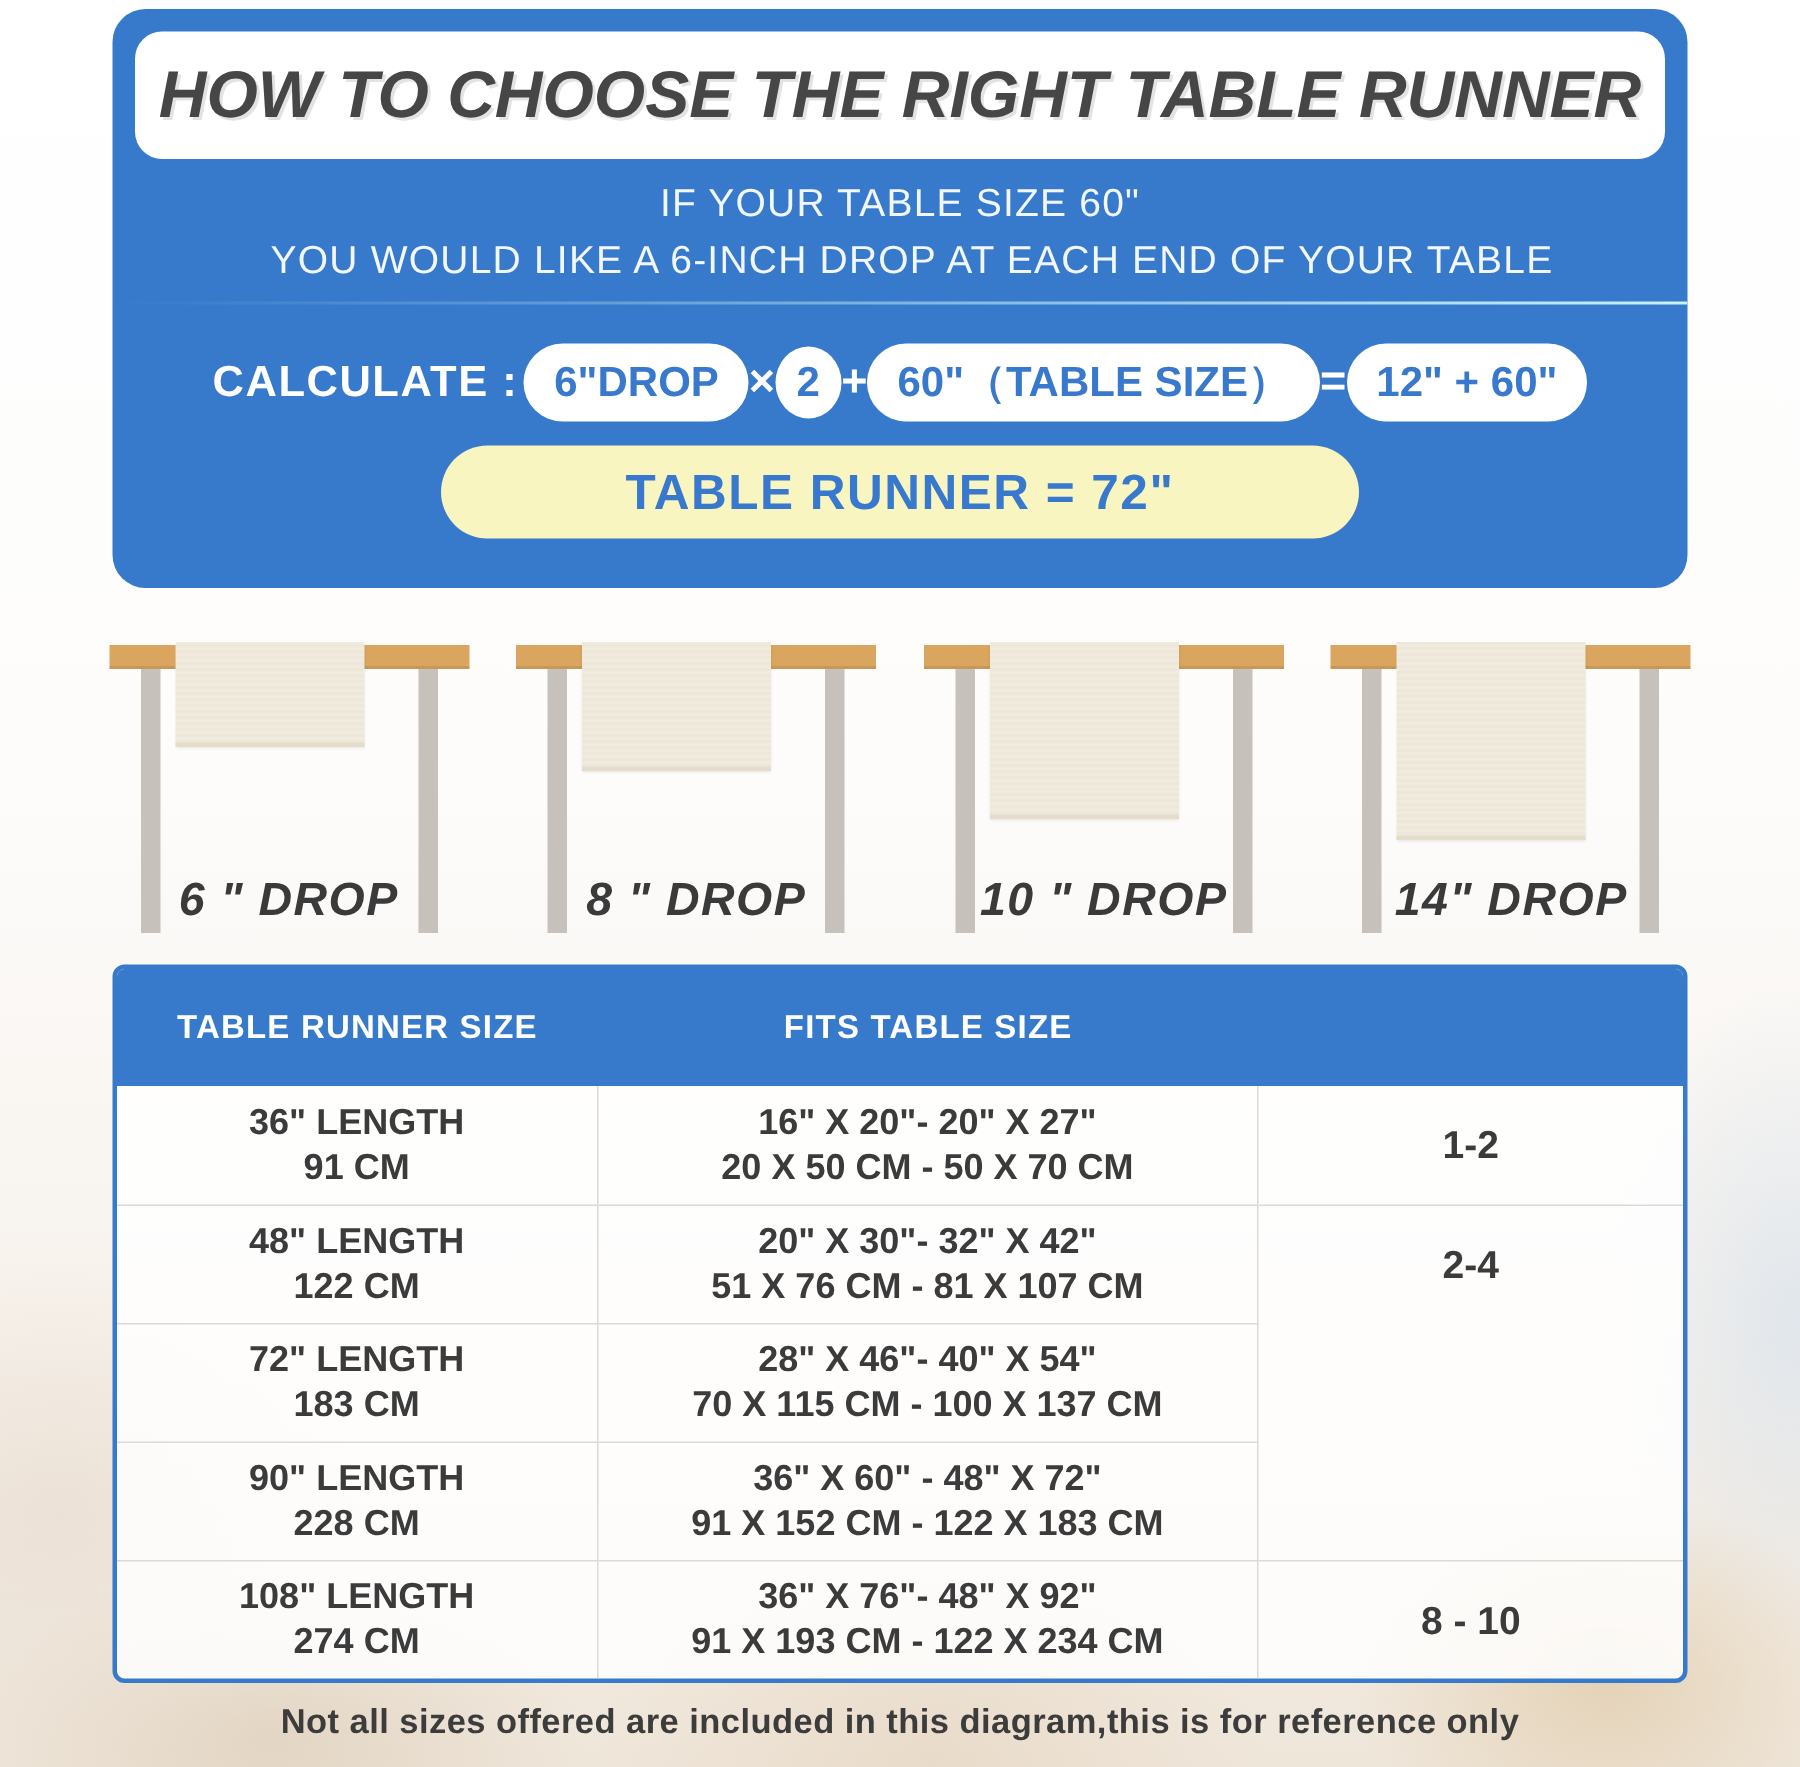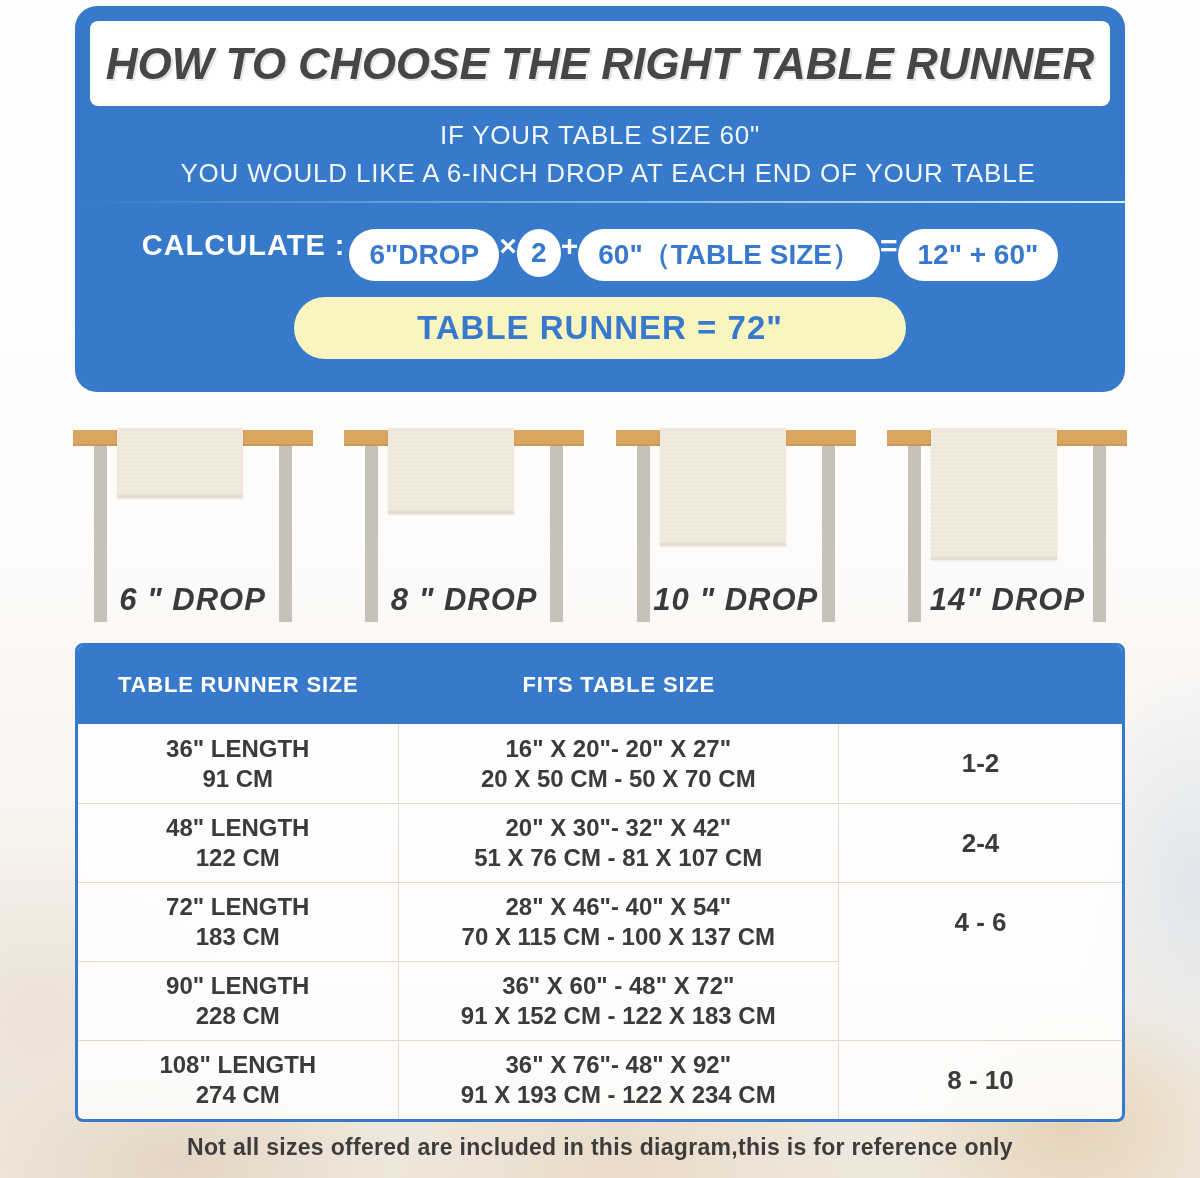--- a/index.html
+++ b/index.html
@@ -24,37 +24,37 @@
   }
 
   .content { position:absolute; inset:0; }
 
   
   .hero {
     position:relative; width:1050px; height:386px; margin:6px auto 0;
     background:#3779cb; border-radius:22px; overflow:hidden;
   }
   .title-box {
-    margin:15px 15px 0; height:85px; background:#ffffff; border-radius:8px;
+    margin:15px 15px 0; height:85px; background:#ffffff; border-radius:18px;
     display:flex; align-items:center; justify-content:center;
   }
   .main-title {
     font-size:44px; font-weight:bold; font-style:italic; color:#464646;
     letter-spacing:0px; white-space:nowrap;
     text-shadow:2px 2px 0 rgba(70,70,70,0.15);
   }
   .sub-line { text-align:center; color:#f2f7fd; letter-spacing:0.8px; }
   .sub-line.first  { margin-top:14px; font-size:26px; line-height:30px; }
   .sub-line.second { margin-top:8px;  font-size:26px; line-height:30px;padding-left:16px; }
   .hero-divider {
     margin-top:13px; height:2px;
     background:linear-gradient(90deg, rgba(195,240,242,0) 0%, rgba(195,240,242,0.25) 25%, rgba(208,248,248,0.95) 100%);
   }
   .calc-row {
-    margin-top:26px; display:flex; align-items:flex-start; justify-content:center; gap:0;
+    margin-top:26px; display:flex; align-items:center; justify-content:center; gap:0;
   }
   .calc-label { color:#ffffff; font-size:29px; font-weight:bold; letter-spacing:1px; margin-right:4px; }
   .pill {
     background:#ffffff; color:#3879cd; font-weight:bold; font-size:28px;
     height:52px; line-height:52px; padding:0 20px; border-radius:26px; white-space:nowrap;
   }
   .op { color:#ffffff; font-size:30px; font-weight:bold; }
   .circle-2 {
     background:#ffffff; color:#3879cd; font-weight:bold; font-size:28px;
     width:44px; height:48px; border-radius:50%;
@@ -225,21 +225,20 @@
 
       <div class="st-row">
         <div class="st-cell c1">
           <span class="ln1">72" LENGTH</span>
           <span class="ln2">183 CM</span>
         </div>
         <div class="st-cell c2">
           <span class="ln1">28" X 46"- 40" X 54"</span>
           <span class="ln2">70 X 115 CM - 100 X 137 CM</span>
         </div>
-        <div class="st-cell c3">4 - 6</div>
       </div>
 
       <div class="st-row">
         <div class="st-cell c1">
           <span class="ln1">90" LENGTH</span>
           <span class="ln2">228 CM</span>
         </div>
         <div class="st-cell c2">
           <span class="ln1">36" X 60" - 48" X 72"</span>
           <span class="ln2">91 X 152 CM - 122 X 183 CM</span>

